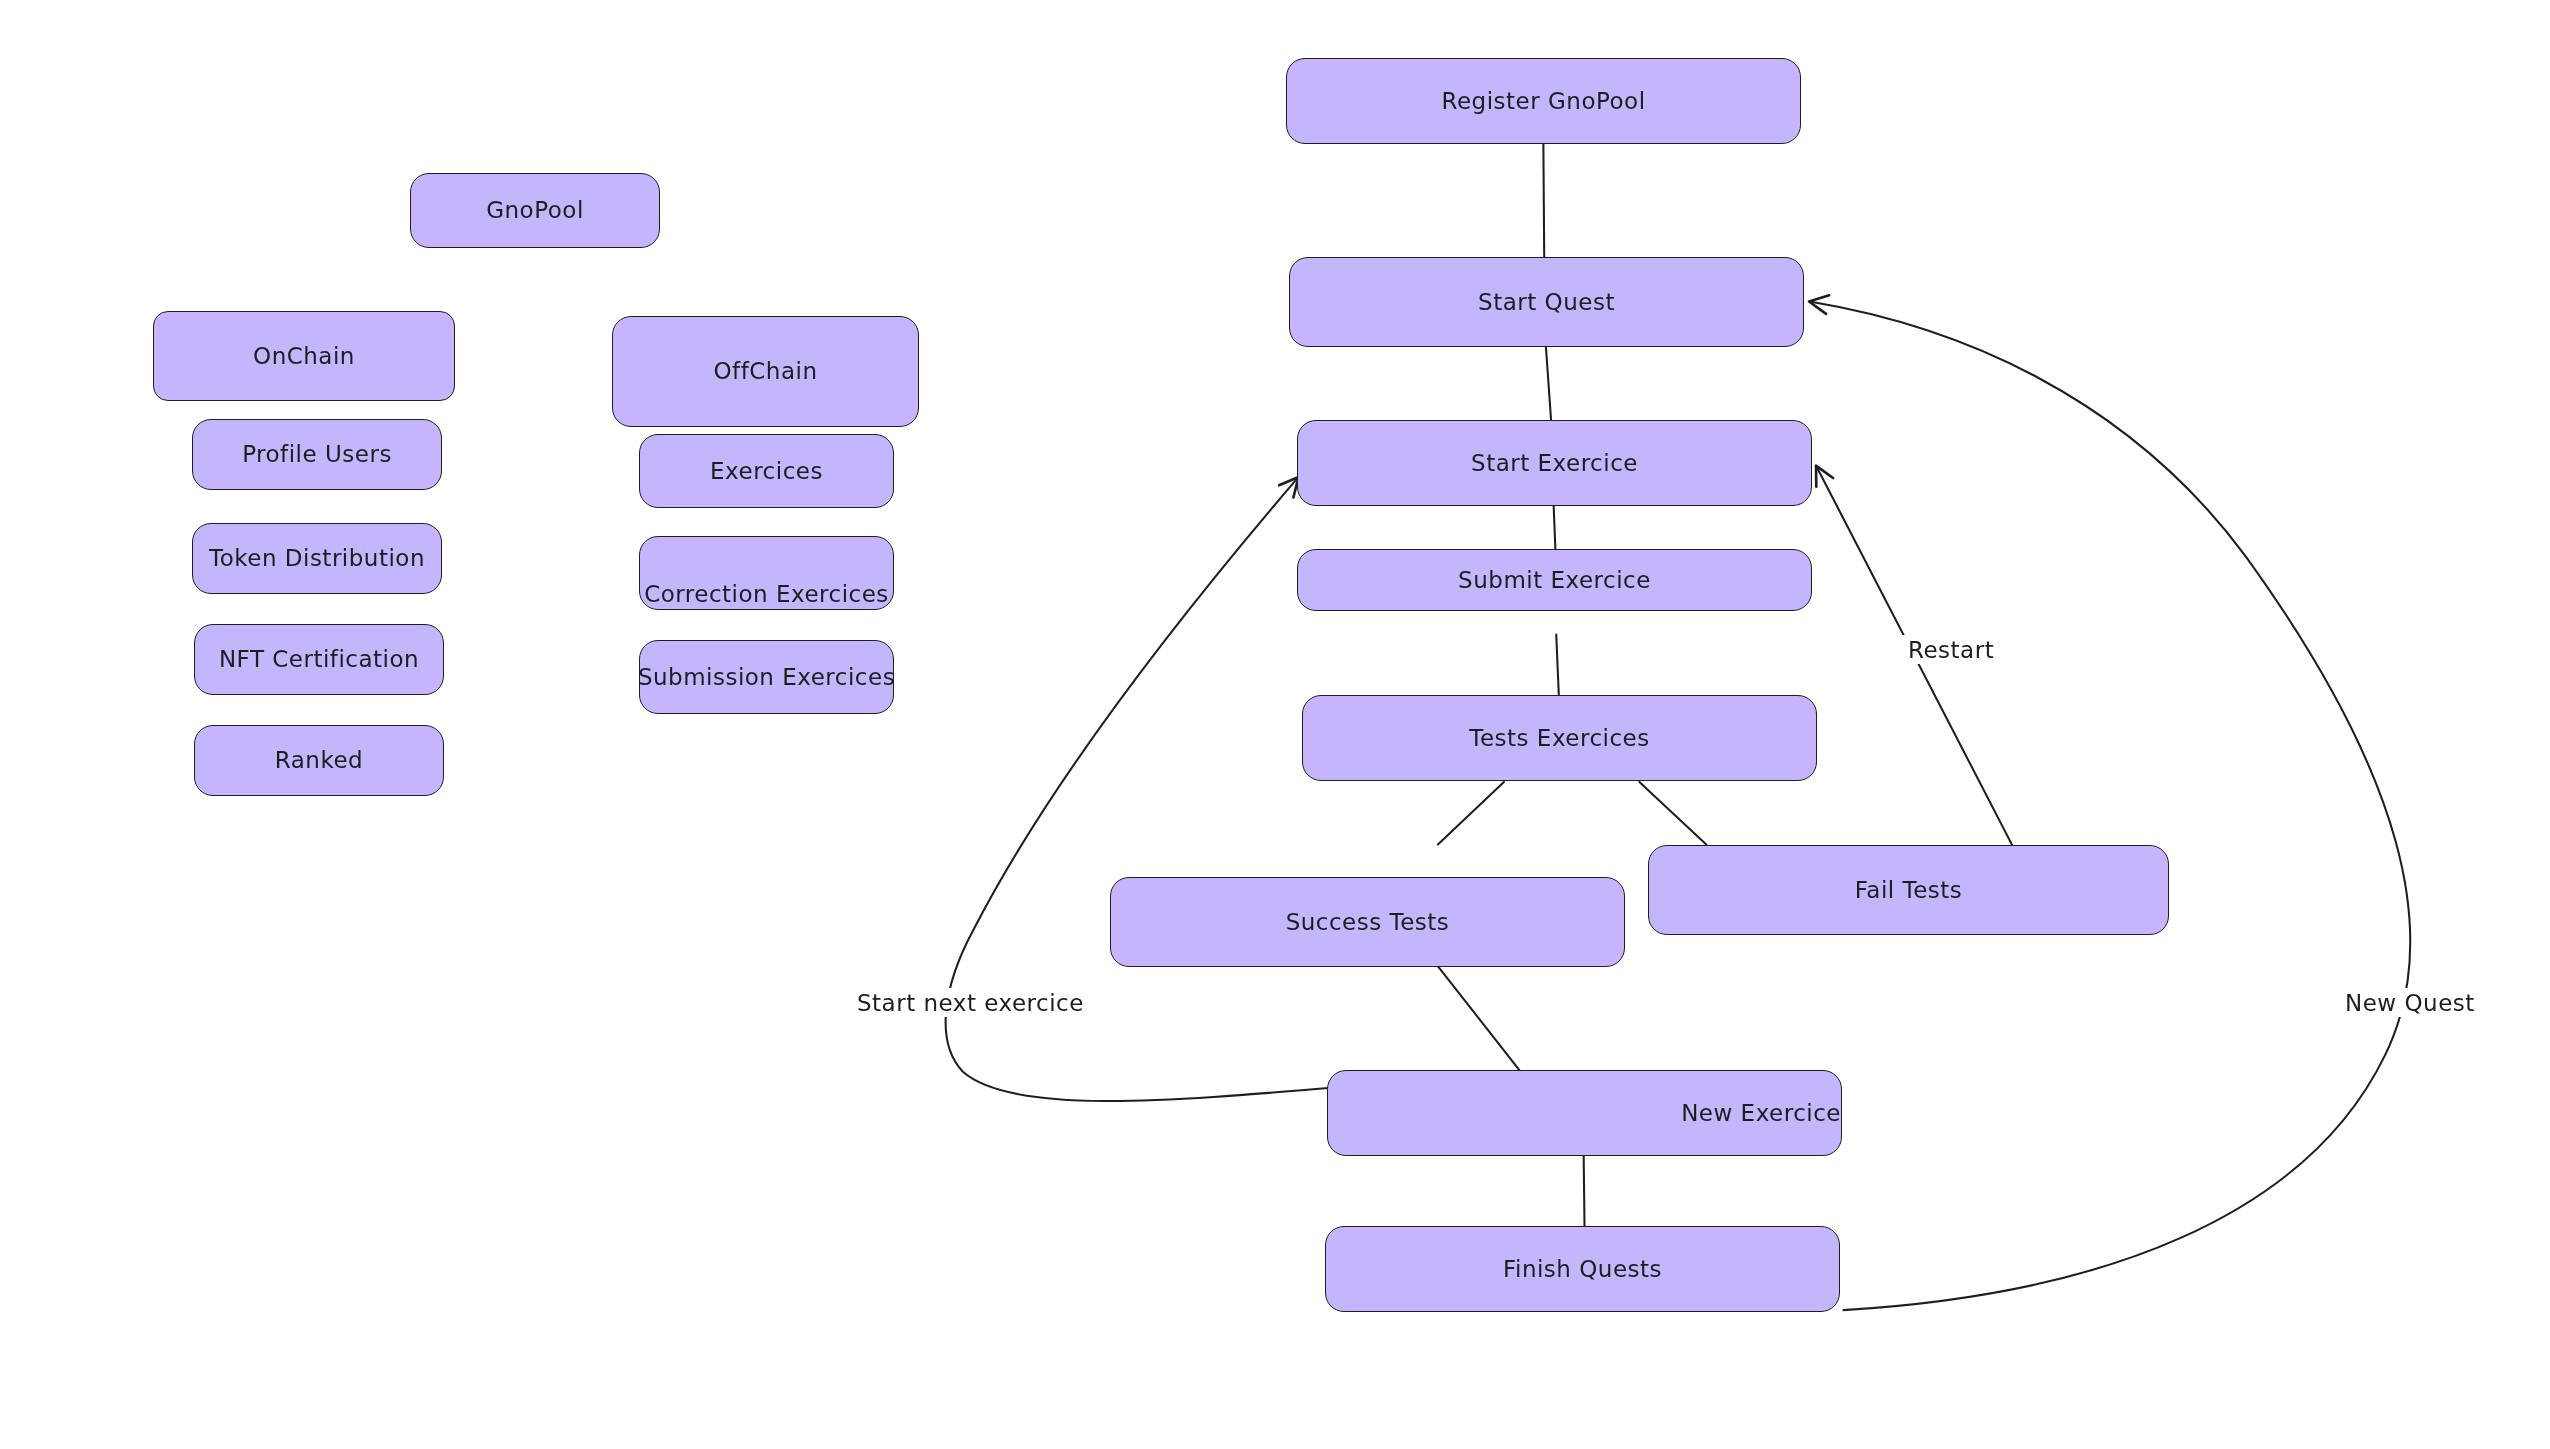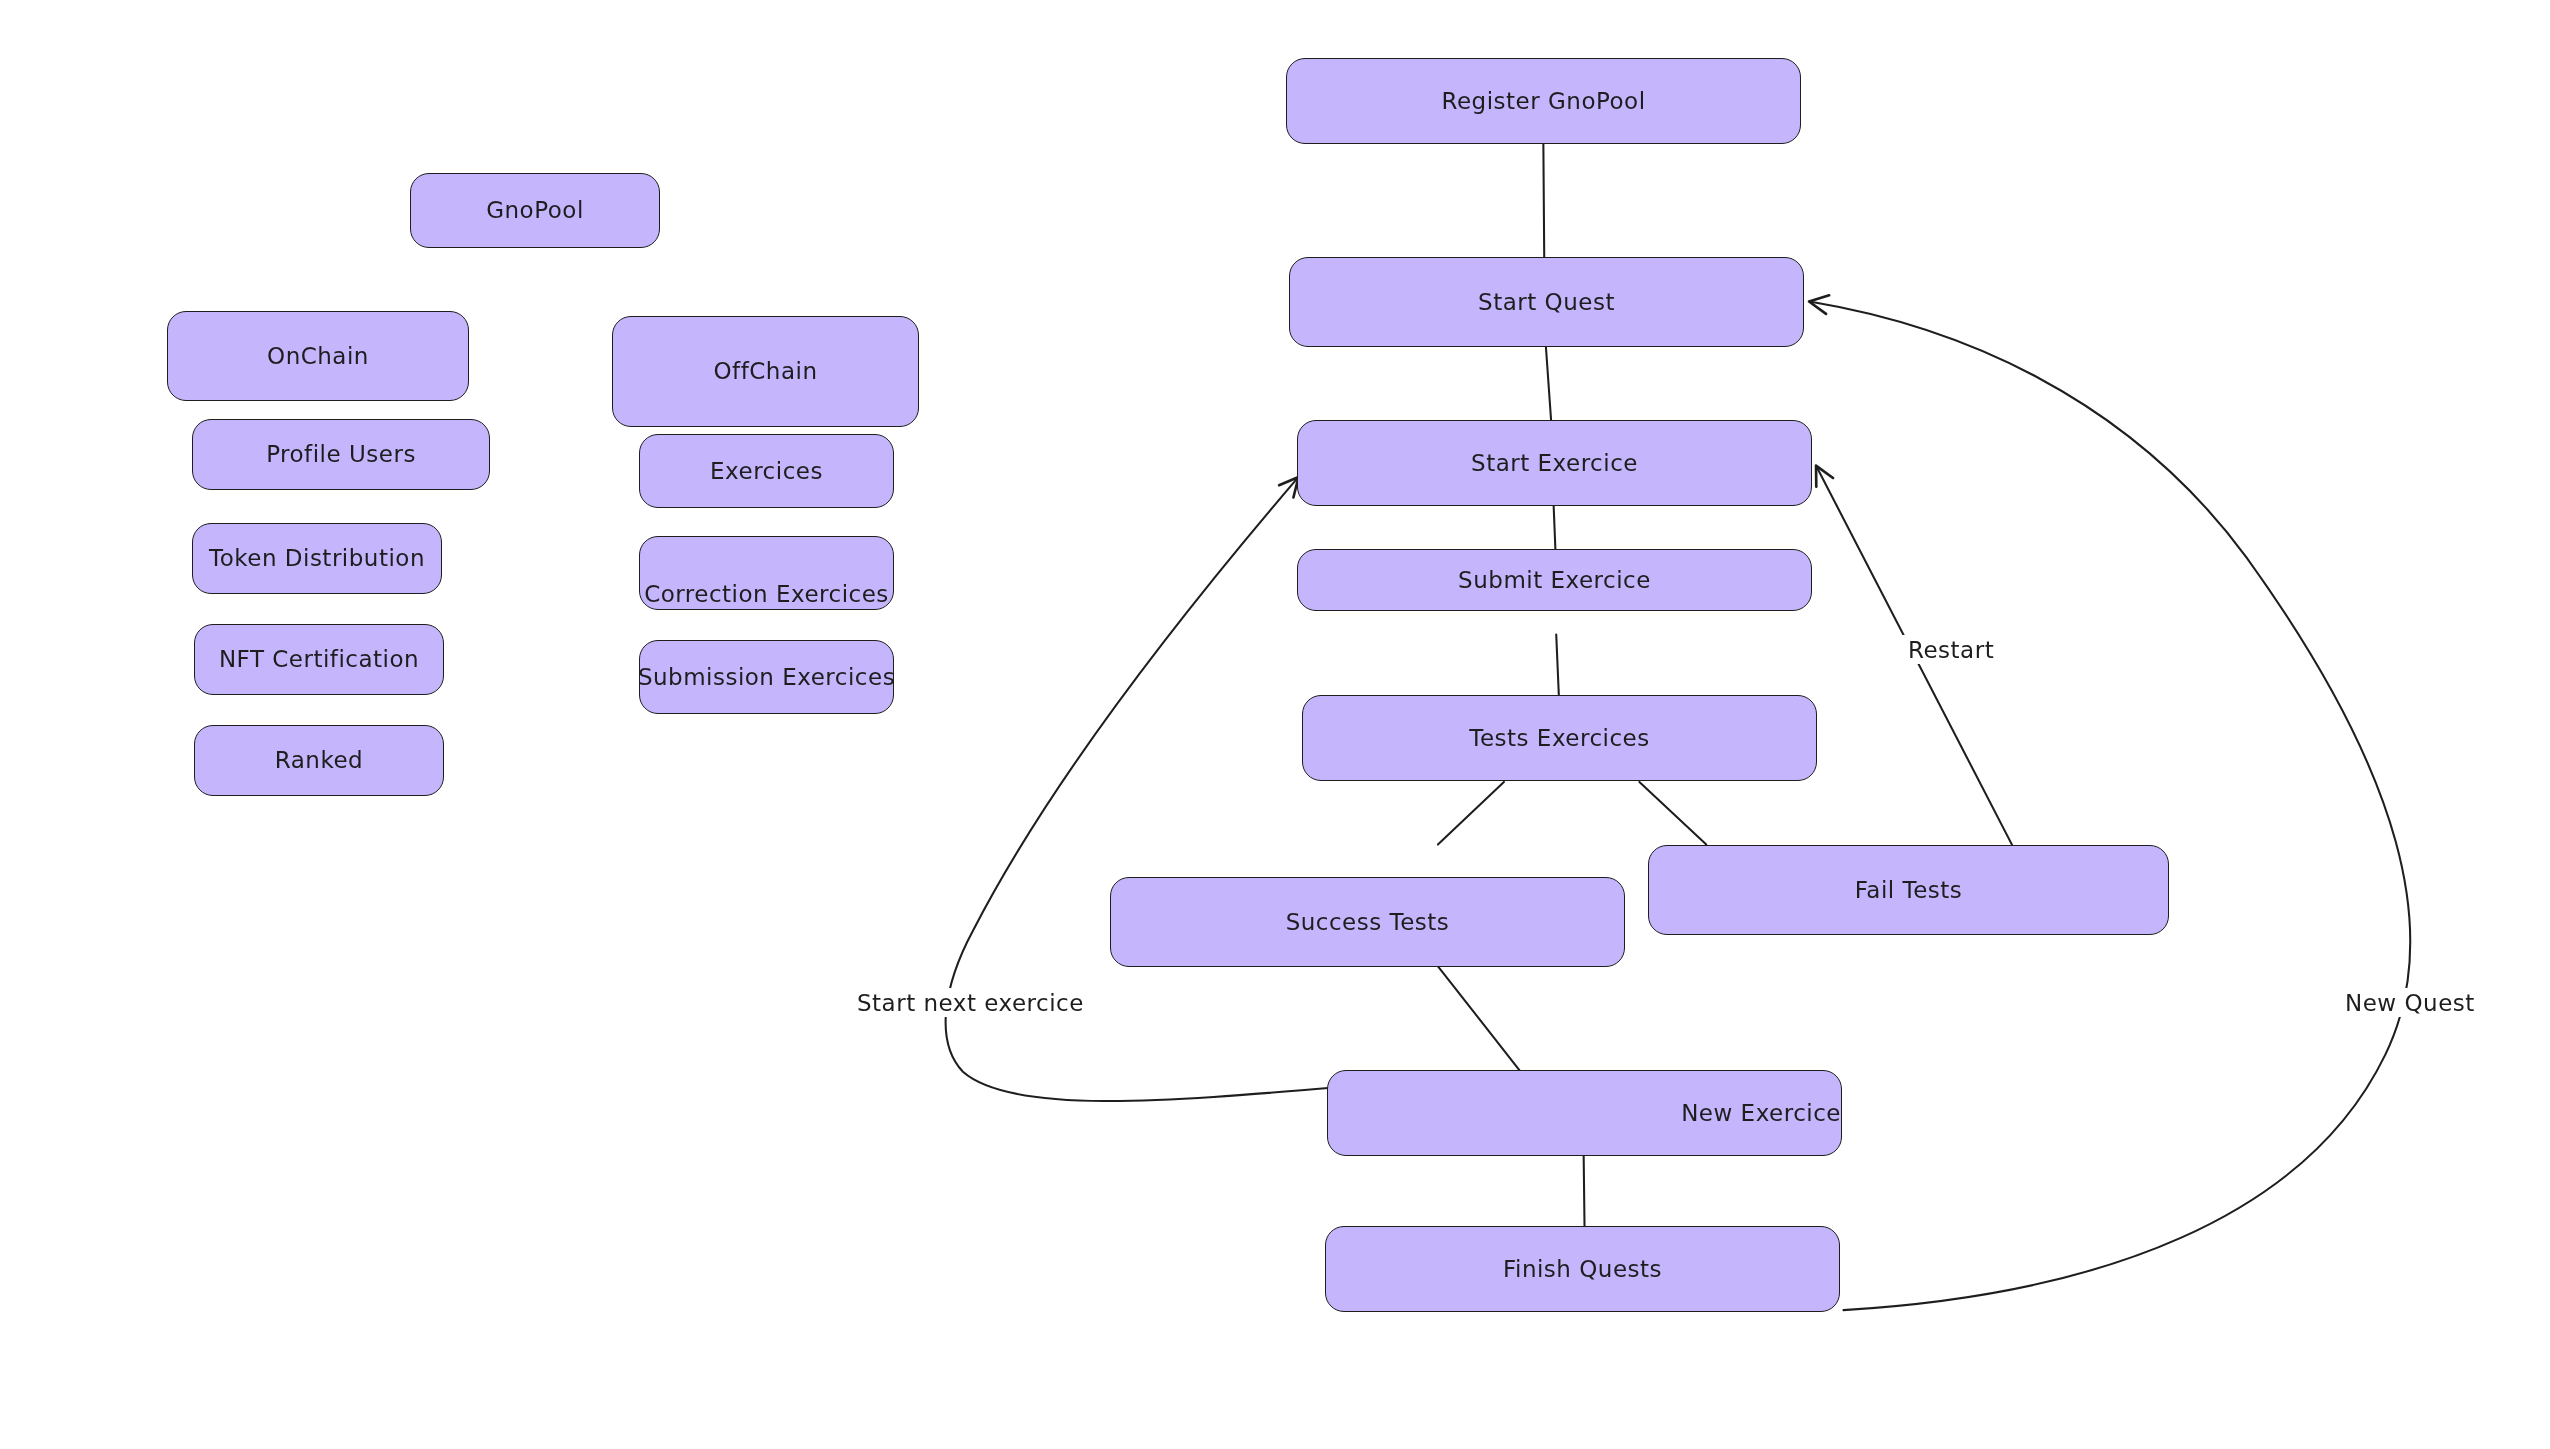--- a/index.html
+++ b/index.html
@@ -95,25 +95,25 @@
       <path d="M 2150 1528 C 2450 1510 2690 1420 2782 1230
                C 2850 1090 2800 900 2620 650
                C 2480 460 2280 380 2112 352" marker-end="url(#arrow)"></path>
     </g>
   </svg>
 
   <div class="node" style="left:410px; top:173px; width:250px; height:75px;">
     <span class="label">GnoPool</span>
   </div>
 
-  <div class="node" style="left:167px; top:311px; width:302px; height:90px;">
+  <div class="node" style="left:153px; top:311px; width:302px; height:90px;border-radius:15px;">
     <span class="label">OnChain</span>
   </div>
 
-  <div class="node" style="left:192px; top:419px; width:298px; height:71px;">
+  <div class="node" style="left:192px; top:419px; width:250px; height:71px;">
     <span class="label">Profile Users</span>
   </div>
 
   <div class="node" style="left:192px; top:523px; width:250px; height:71px;">
     <span class="label">Token Distribution</span>
   </div>
 
   <div class="node" style="left:194px; top:725px; width:250px; height:71px;">
     <span class="label">Ranked</span>
   </div>

